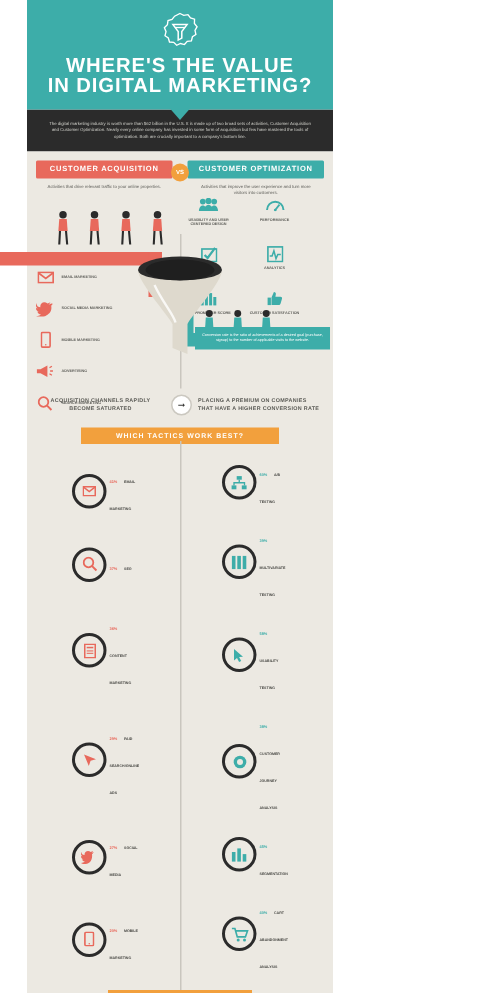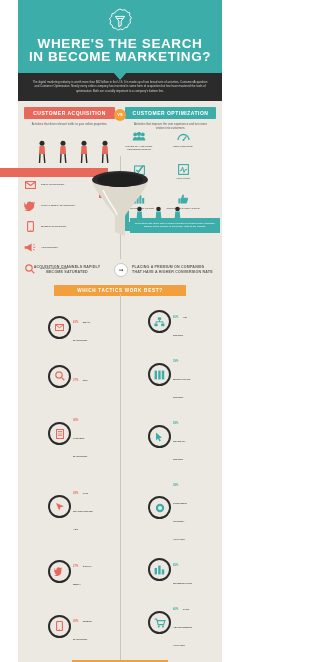--- a/index.html
+++ b/index.html
@@ -89,22 +89,22 @@
 
     <div class="hdr">
       <div class="hdr-badge">
         <svg viewBox="0 0 26 26" width="26" height="26">
           <path d="M13 1 L15.5 2.2 L18.3 1.8 L20 4 L22.7 4.8 L22.6 7.6 L24.4 9.8 L23 12.2 L23.6 15 L21.3 16.5 L20.6 19.2 L17.8 19.6 L16 21.7 L13.3 21 L10.8 22.2 L8.8 20.2 L6 20 L5.2 17.3 L3 15.8 L3.7 13.1 L2.6 10.5 L4.6 8.5 L5 5.7 L7.7 5 L9.4 2.8 Z" fill="none" stroke="#ffffff" stroke-width="0.9"></path>
           <path d="M8.3 8.4 h9.4 l-3.5 4.6 v4.4 l-2.4 1.3 v-5.7 z" fill="none" stroke="#ffffff" stroke-width="1"></path>
           <rect x="9.6" y="9.9" width="6.8" height="0.9" fill="#ffffff"></rect>
         </svg>
       </div>
       <h1>
-        <span>WHERE'S THE SEARCH</span>
-        <span class="l2">IN BECOME MARKETING?</span>
+        <span>WHERE'S THE VALUE</span>
+        <span class="l2">IN DIGITAL MARKETING?</span>
       </h1>
       <div class="hdr-arrow"></div>
     </div>
 
     <div class="intro">
       <p>The digital marketing industry is worth more than $62 billion in the U.S. It is made up of two broad sets of activities, Customer Acquisition and Customer Optimization. Nearly every online company has invested in some form of acquisition but few have mastered the tools of optimization. Both are crucially important to a company's bottom line.</p>
     </div>
 
     <div class="body-bg">
 

